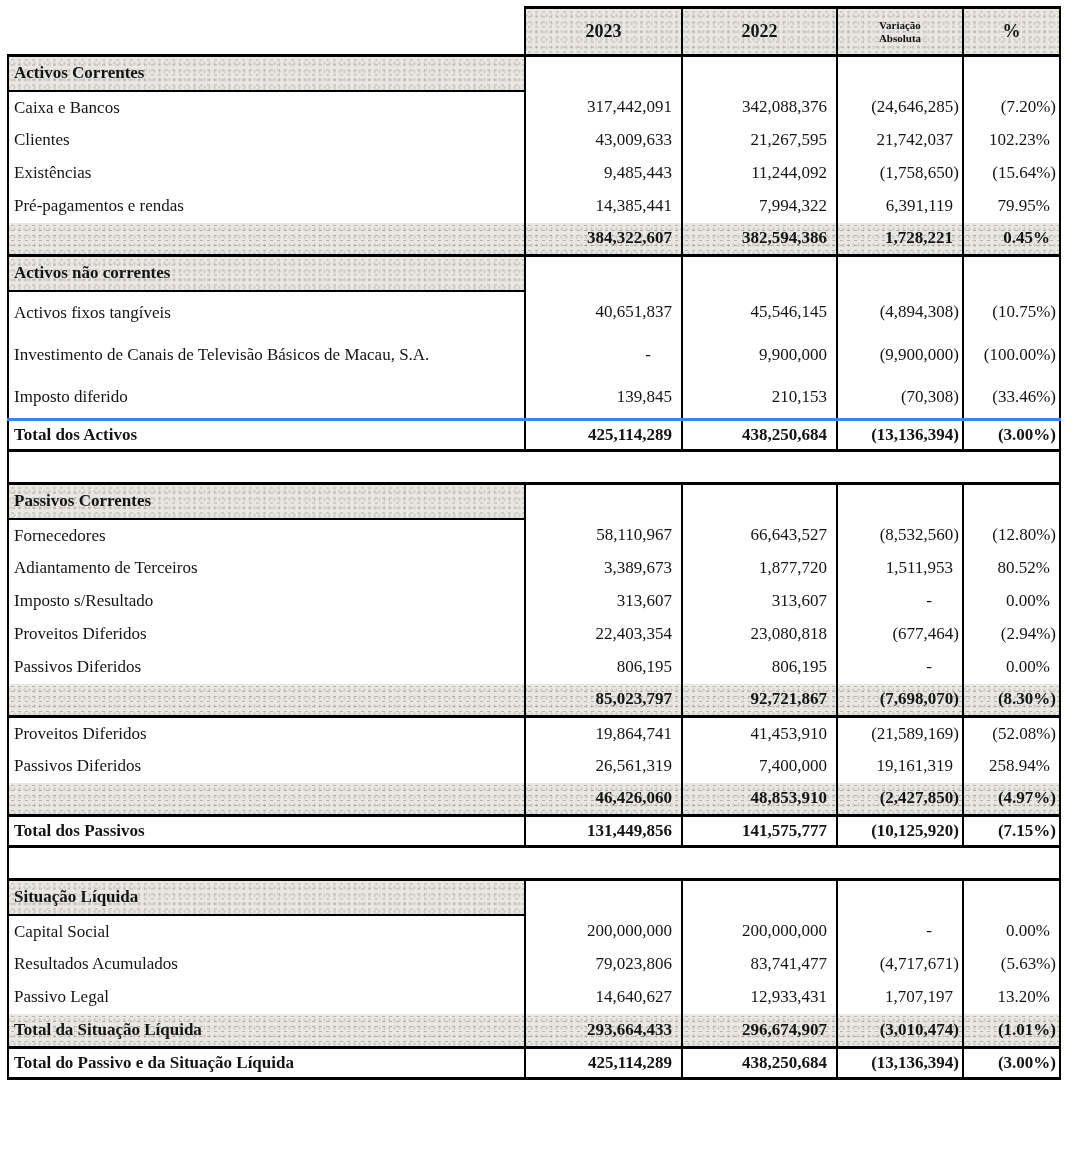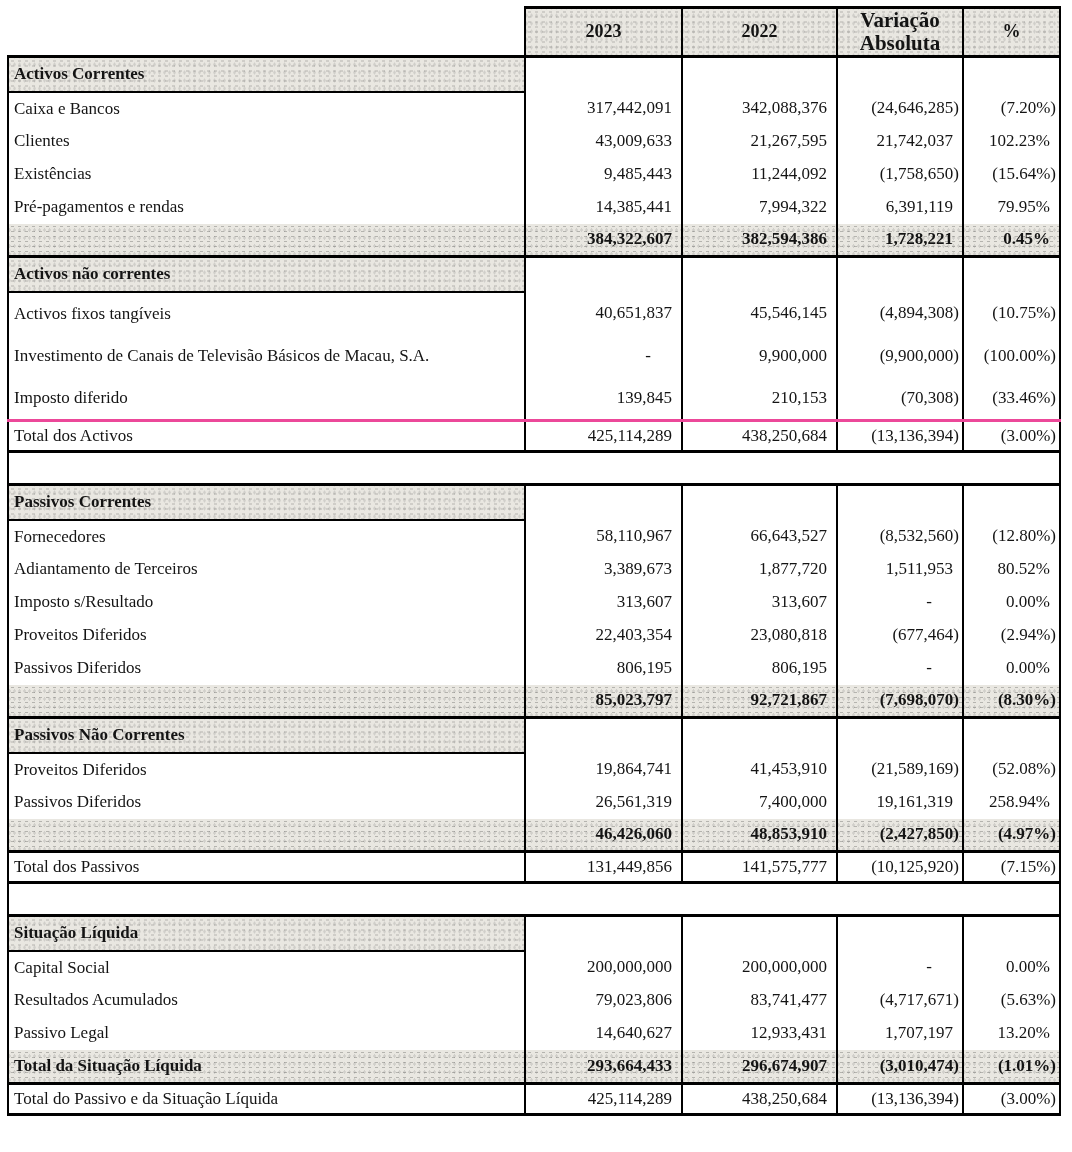--- a/index.html
+++ b/index.html
@@ -60,21 +60,21 @@
     border-top: 3px solid #000;
     border-bottom: 3px solid #000;
     border-left: 2px solid #000;
     text-align: center;
     font-weight: bold;
     font-size: 18px;
     line-height: 1.1;
   }
   .bs th.hcell:last-child { border-right: 2px solid #000; }
   .bs th.corner { border: none; background: #ffffff; }
-  .bs th .vline { font-size: 21px; text-align: center; }
+  .bs th .vline { font-size: 11px; text-align: center; }
 
   
   tr.row-section      { height: 35px; }
   tr.row-data         { height: 33px; }
   tr.row-data.tall    { height: 43px; }
   tr.row-subtotal     { height: 33px; }
   tr.row-total        { height: 31px; }
   tr.row-total_shaded { height: 34px; }
   tr.row-spacer       { height: 33px; }
 
@@ -102,23 +102,23 @@
   }
 
   
   tr.row-subtotal td {
     border-bottom: 3px solid #000;
     font-weight: bold;
   }
 
   
   tr.row-total td {
-    border-top: 3px solid #ec4899;
-    border-bottom: 3px solid #000;
-    font-weight: normal;
+    border-top: 3px solid #3b82f6;
+    border-bottom: 3px solid #000;
+    font-weight: bold;
   }
 
   
   tr.row-total_shaded td {
     border-bottom: 3px solid #000;
     font-weight: bold;
   }
 
   
   tr.row-spacer td.spacercell {
@@ -276,27 +276,20 @@
           <td class="num dash">-</td>
           <td class="num lastcol">0.00%</td>
         </tr>
         <tr class="row-subtotal">
           <td class="label"></td>
           <td class="num">85,023,797</td>
           <td class="num">92,721,867</td>
           <td class="num paren">(7,698,070)</td>
           <td class="num lastcol paren">(8.30%)</td>
         </tr>
-        <tr class="row-section">
-          <td class="label">Passivos Não Correntes</td>
-          <td class="num"></td>
-          <td class="num"></td>
-          <td class="num"></td>
-          <td class="num lastcol"></td>
-        </tr>
         <tr class="row-data">
           <td class="label">Proveitos Diferidos</td>
           <td class="num">19,864,741</td>
           <td class="num">41,453,910</td>
           <td class="num paren">(21,589,169)</td>
           <td class="num lastcol paren">(52.08%)</td>
         </tr>
         <tr class="row-data">
           <td class="label">Passivos Diferidos</td>
           <td class="num">26,561,319</td>

